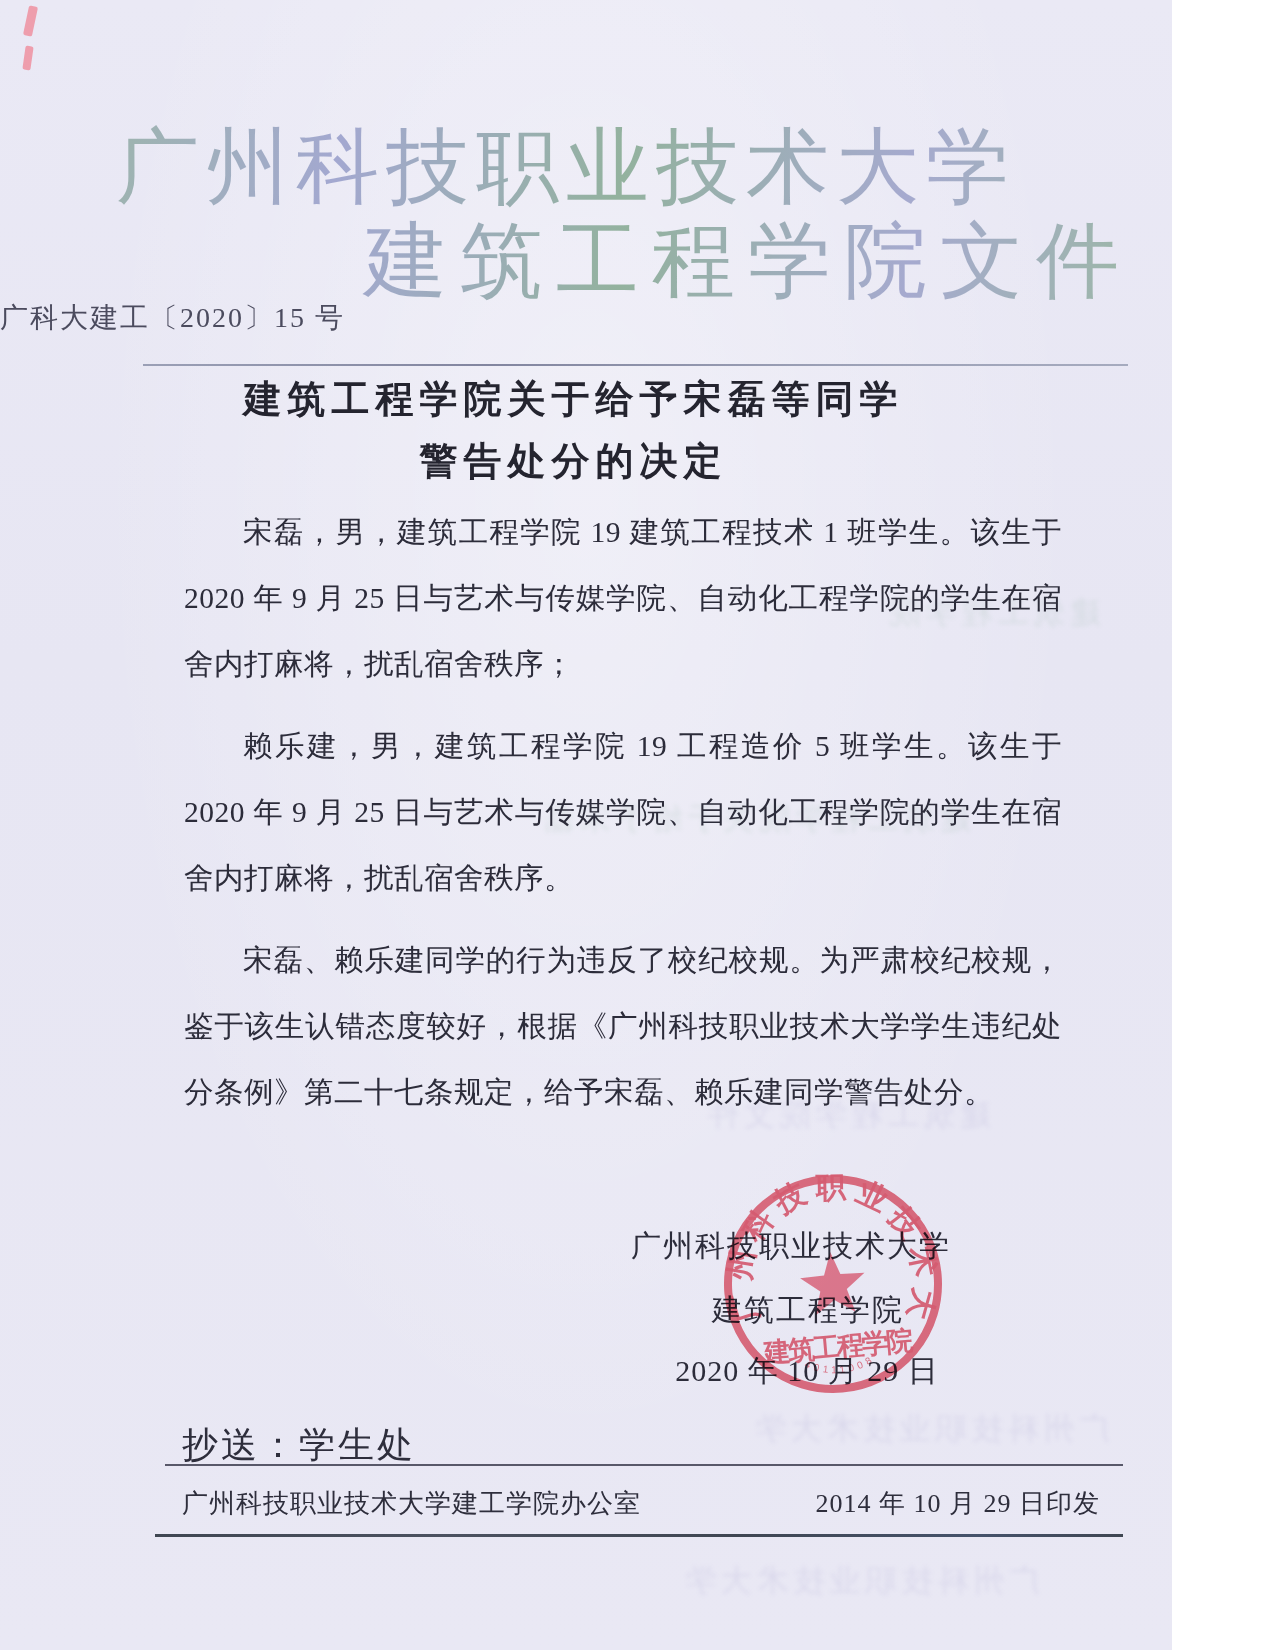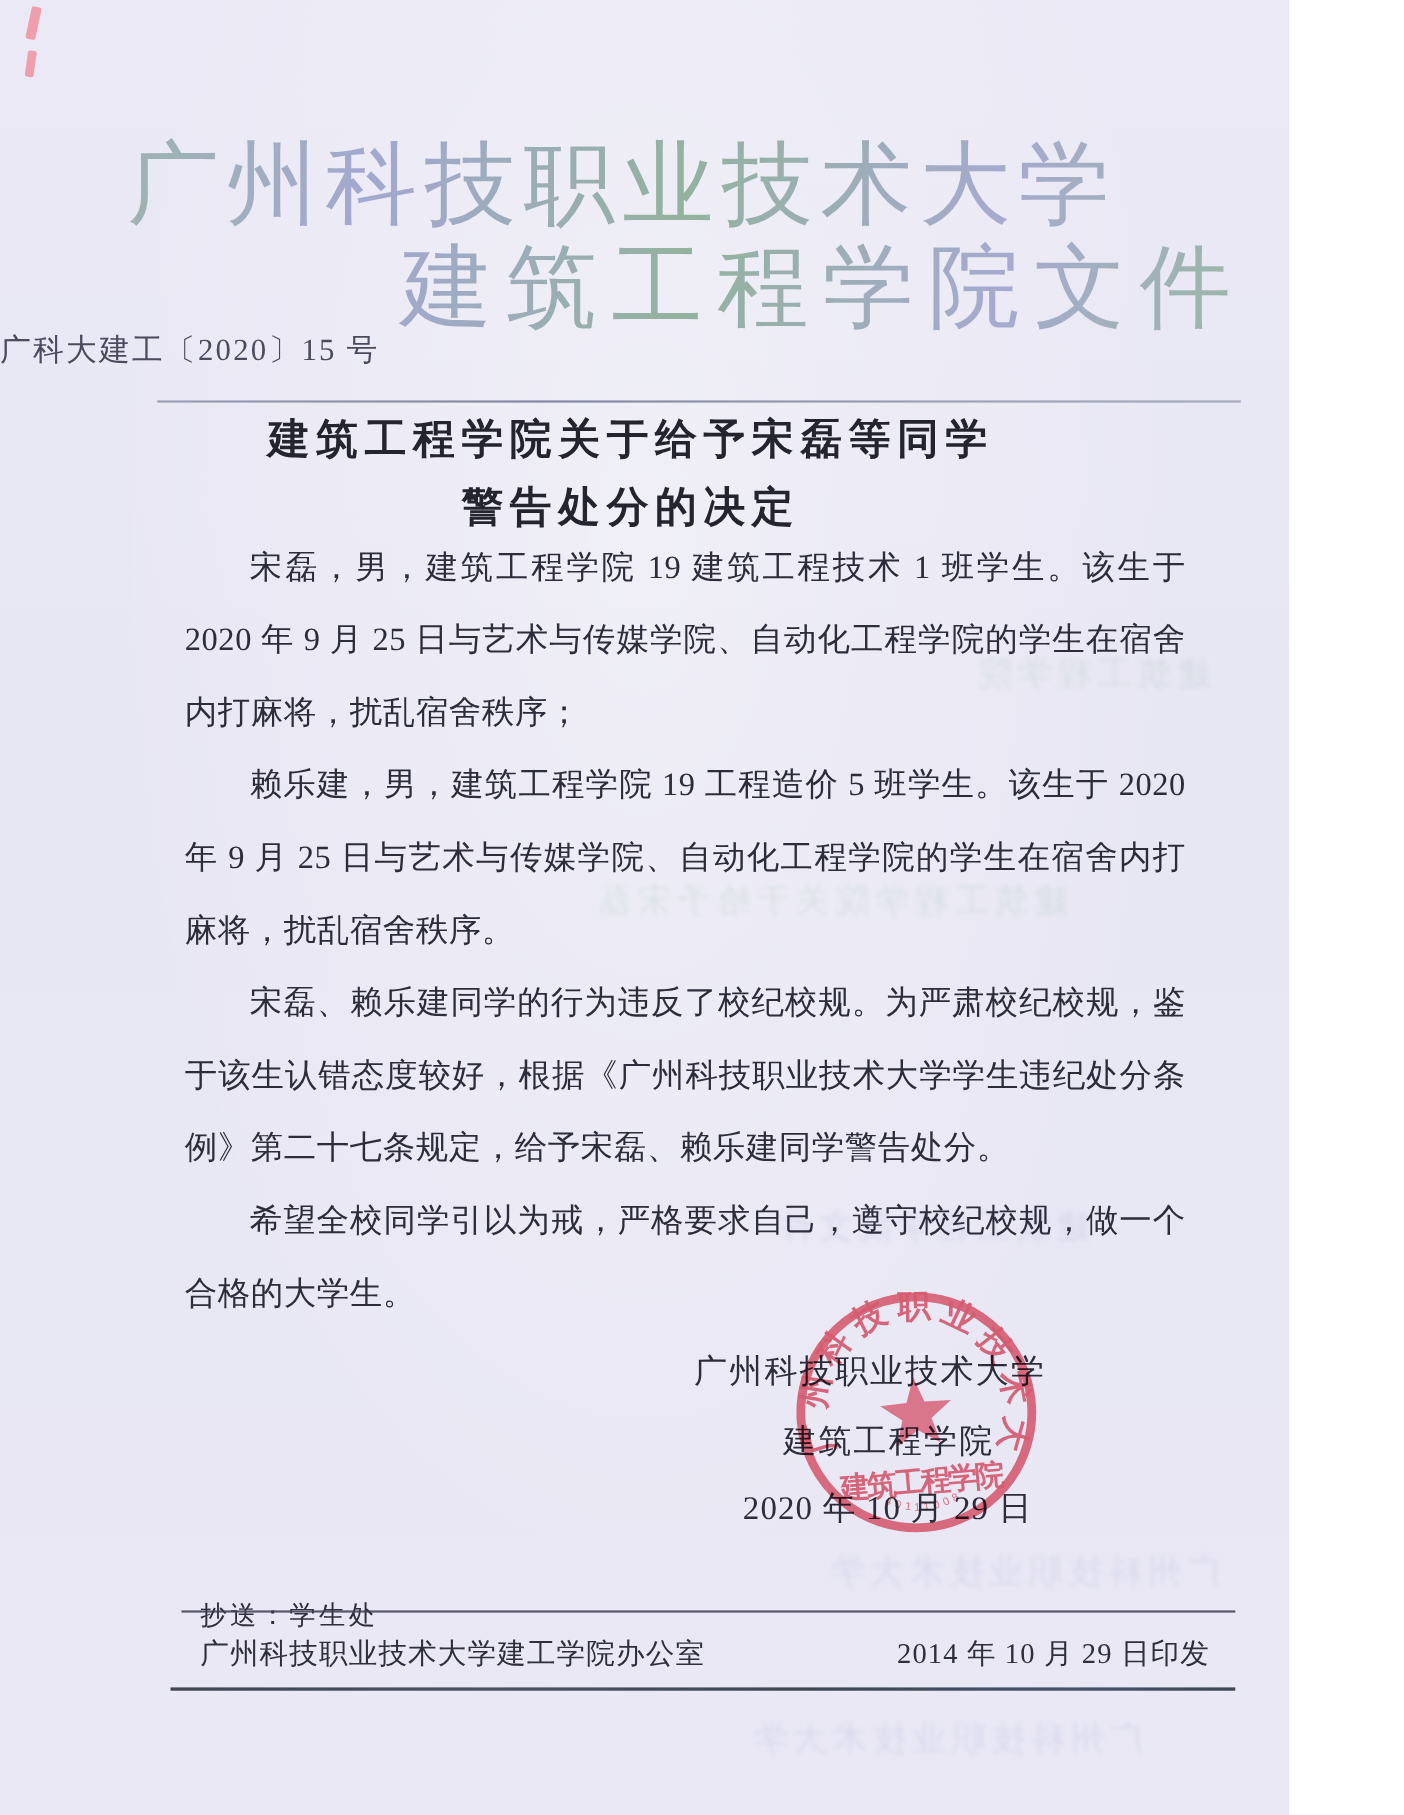--- a/index.html
+++ b/index.html
@@ -43,33 +43,33 @@
     font-weight:700;font-size:38px;letter-spacing:6px;color:#24242f;white-space:nowrap;
   }
   .doc-title-1{top:374px;}
   .doc-title-2{top:436px;}
   
   .body-text{
     position:absolute;top:483px;left:168px;width:910px;
     font-size:29.5px;line-height:66px;letter-spacing:.5px;
     text-align:justify;color:#2c2c3a;
   }
-  .body-text p{margin:0;text-indent:2em;}
+  .body-text p{margin:16px;text-indent:2em;}
   
   .sig-line{position:absolute;white-space:nowrap;font-size:30px;letter-spacing:2px;color:#2c2c3a;text-align:center;width:400px;}
   .sig-org1{top:1226px;left:591px;}
   .sig-org2{top:1290px;left:608px;}
   .sig-date{top:1351px;left:607px;letter-spacing:1px;}
   
   .stamp{
     position:absolute;top:1168px;left:717px;width:232px;height:232px;
     transform:rotate(-5deg);opacity:.85;mix-blend-mode:multiply;
   }
   
-  .cc-line{position:absolute;top:1452px;left:182px;font-size:24px;letter-spacing:3px;color:#2e2e3c;white-space:nowrap;}
+  .cc-line{position:absolute;top:1421px;left:182px;font-size:36px;letter-spacing:3px;color:#2e2e3c;white-space:nowrap;}
   .rule-cc{position:absolute;top:1464px;left:165px;width:958px;height:2px;background:#3e3e50;opacity:.85;}
   .footer-row{
     position:absolute;top:1486px;left:182px;width:918px;
     display:flex;justify-content:space-between;align-items:flex-start;
     font-size:26px;letter-spacing:1px;color:#2e2e3c;white-space:nowrap;
   }
   .rule-bottom{
     position:absolute;top:1534px;left:155px;width:968px;height:3px;
     background:linear-gradient(90deg,#2c3440,#3a4150 30%,#2c3440 60%,#33425c 85%,#2c3440);
     opacity:.9;
@@ -109,21 +109,20 @@
   <div class="doc-number">广科大建工〔2020〕15 号</div>
   <div class="rule-top"></div>
 
   <div class="doc-title-1">建筑工程学院关于给予宋磊等同学</div>
   <div class="doc-title-2">警告处分的决定</div>
 
   <div class="body-text">
     <p>宋磊，男，建筑工程学院 19 建筑工程技术 1 班学生。该生于 2020 年 9 月 25 日与艺术与传媒学院、自动化工程学院的学生在宿舍内打麻将，扰乱宿舍秩序；</p>
     <p>赖乐建，男，建筑工程学院 19 工程造价 5 班学生。该生于 2020 年 9 月 25 日与艺术与传媒学院、自动化工程学院的学生在宿舍内打麻将，扰乱宿舍秩序。</p>
     <p>宋磊、赖乐建同学的行为违反了校纪校规。为严肃校纪校规，鉴于该生认错态度较好，根据《广州科技职业技术大学学生违纪处分条例》第二十七条规定，给予宋磊、赖乐建同学警告处分。</p>
-    <p>希望全校同学引以为戒，严格要求自己，遵守校纪校规，做一个合格的大学生。</p>
   </div>
 
   <div class="sig-line sig-org1">广州科技职业技术大学</div>
   <div class="sig-line sig-org2">建筑工程学院</div>
   <div class="sig-line sig-date">2020 年 10 月 29 日</div>
 
   <svg class="stamp" viewBox="0 0 232 232" xmlns="http://www.w3.org/2000/svg">
     <defs>
       <path id="ringPath" d="M 40.4,143.2 A 82,82 0 1 1 191.6,143.2" fill="none"></path>
       <path id="serialPath" d="M 58,176 A 72,72 0 0 0 174,176" fill="none"></path>

